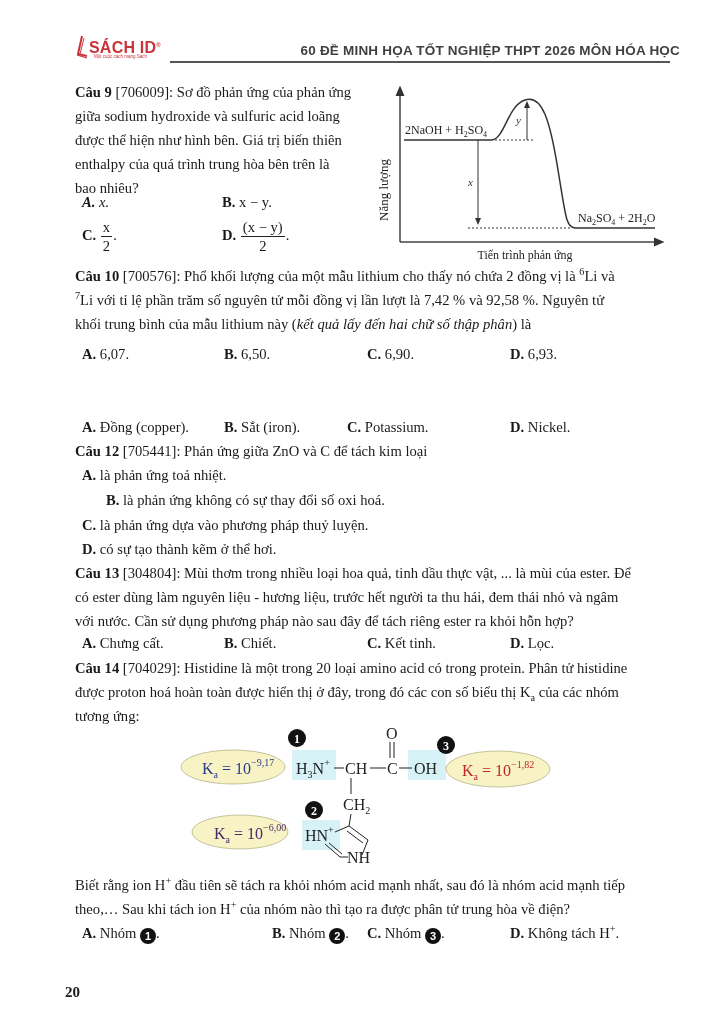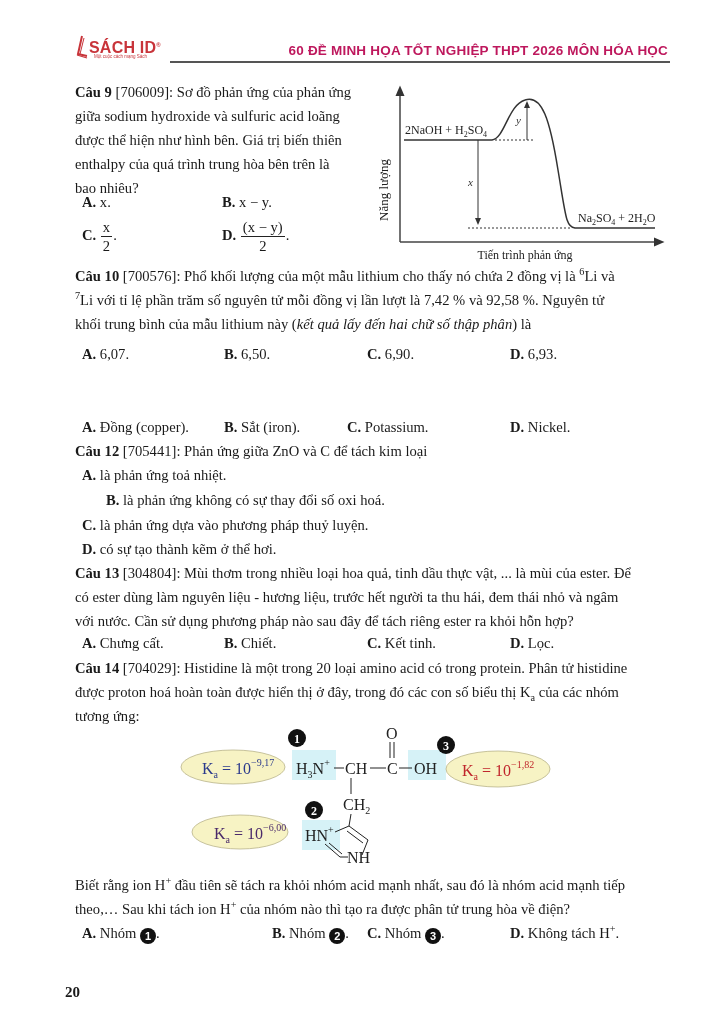--- a/index.html
+++ b/index.html
@@ -5,21 +5,21 @@
   * { margin: 0; padding: 0; box-sizing: border-box; }
   html, body { width: 724px; height: 1024px; background: #ffffff; overflow: hidden; }
   body { position: relative; font-family: "Liberation Serif", "DejaVu Serif", serif; color: #1a1a1a; font-size: 14.6px; line-height: 24px; }
 
   .header { position: absolute; left: 0; top: 0; width: 724px; height: 70px; }
   .logo { position: absolute; left: 75px; top: 35px; width: 100px; height: 30px; }
   .logo-mark { position: absolute; left: 0; top: 0; width: 14px; height: 24px; }
   .logo-text { position: absolute; left: 14px; top: 0px; font-family: "Liberation Sans", sans-serif; font-weight: bold; font-size: 16px; color: #c8343a; letter-spacing: 0.2px; line-height: 20px; }
   .logo-reg { font-size: 6px; vertical-align: super; }
   .logo-tag { position: absolute; left: 19px; top: 19px; font-family: "Liberation Sans", sans-serif; font-size: 4.5px; color: #c8343a; line-height: 6px; white-space: nowrap; }
-  .header-title { position: absolute; right: 56px; top: 42px; font-family: "Liberation Sans", sans-serif; font-weight: bold; font-size: 13.5px; color: #be185d; letter-spacing: 0.2px; line-height: 18px; }
+  .header-title { position: absolute; right: 44px; top: 42px; font-family: "Liberation Sans", sans-serif; font-weight: bold; font-size: 13.5px; color: #404040; letter-spacing: 0.2px; line-height: 18px; }
   .header-rule { position: absolute; left: 170px; top: 61px; width: 500px; height: 2px; background: #555; }
 
   .q { position: absolute; left: 75px; width: 595px; }
   .q b { font-weight: bold; }
   .opt { position: absolute; white-space: nowrap; }
   .opt b { font-weight: bold; }
   .ital { font-style: italic; }
   sub, sup { font-size: 70%; line-height: 0; }
   .circ { display: inline-block; width: 16px; height: 16px; border-radius: 50%; background: #111; color: #fff; font-family: "Liberation Sans", sans-serif; font-weight: bold; font-size: 11px; line-height: 16px; text-align: center; vertical-align: -2px; }
 
@@ -46,21 +46,21 @@
   <div class="header-rule"></div>
 </div>
 
 <div class="q" style="top:80px; width:295px;">
   <div><b>Câu 9</b> <span>[706009]</span><span>: Sơ đồ phản ứng của phản ứng</span></div>
   <div style="text-align:justify;">giữa sodium hydroxide và sulfuric acid loãng</div>
   <div>được thể hiện như hình bên. Giá trị biến thiên</div>
   <div>enthalpy của quá trình trung hòa bên trên là</div>
   <div>bao nhiêu?</div>
 </div>
-<div class="opt" style="left:82px; top:190px;"><b>A.</b> <span>x.</span></div>
+<div class="opt" style="left:82px; top:190px;font-style:italic;"><b>A.</b> <span>x.</span></div>
 <div class="opt" style="left:222px; top:190px;"><b>B.</b> <span>x − y.</span></div>
 <div class="opt" style="left:82px; top:218px;"><b>C.</b> <span class="frac">
       <span class="num">x</span>
       <span>2</span>
     </span><span>.</span></div>
 <div class="opt" style="left:222px; top:218px;"><b>D.</b> <span class="frac">
       <span class="num">(x − y)</span>
       <span>2</span>
     </span><span>.</span></div>
 

